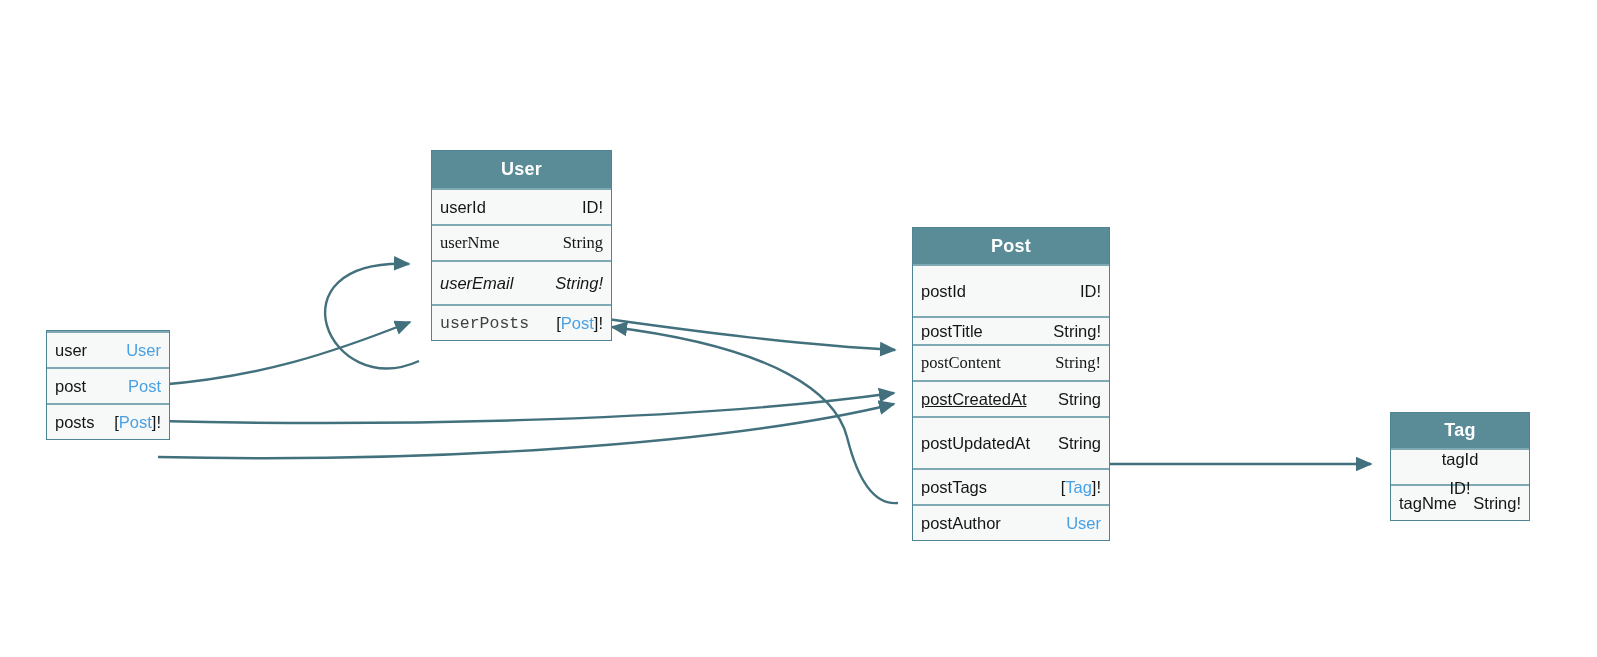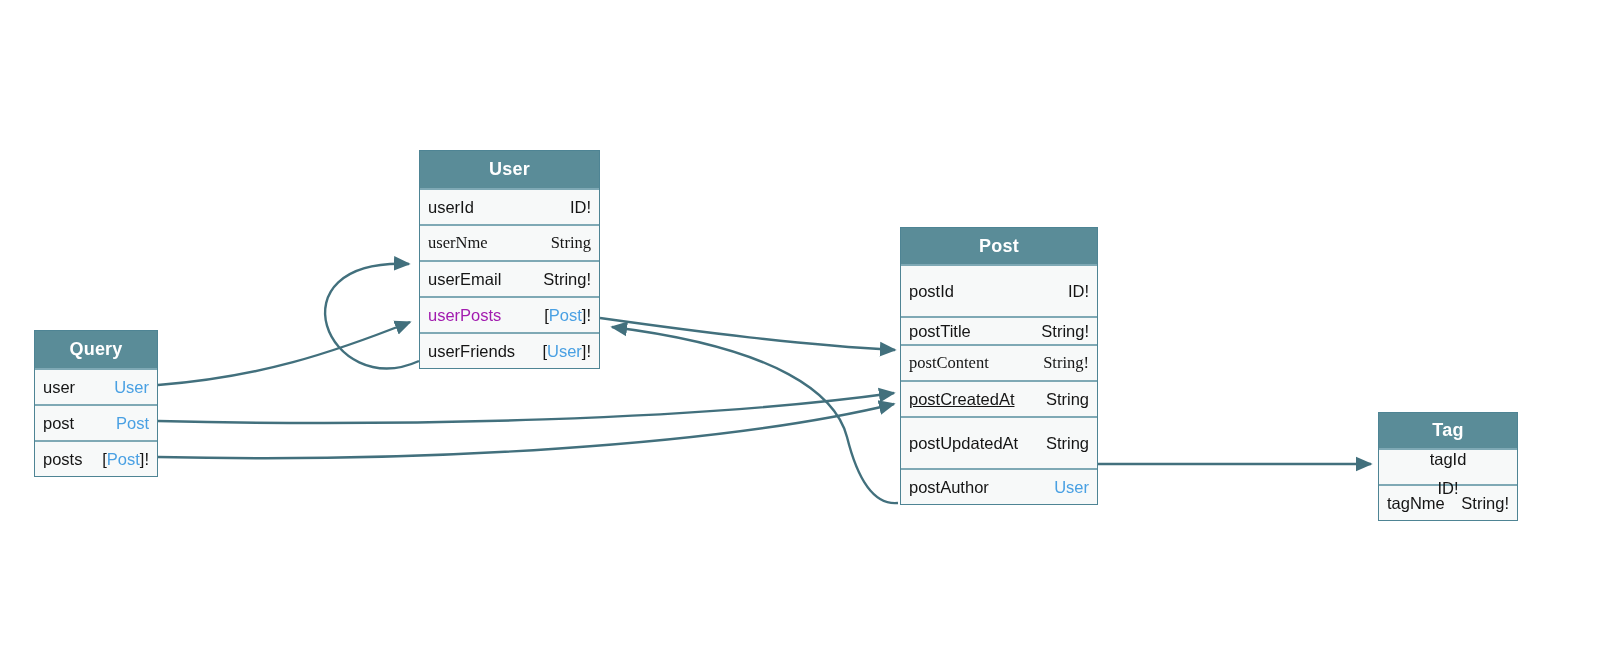--- a/index.html
+++ b/index.html
@@ -15,20 +15,21 @@
   }
   #edges {
     position: absolute;
     left: 0; top: 0;
     pointer-events: none;
   }
   .gql-table {
     position: absolute;
     border: 1px solid #4e8494;
     box-sizing: border-box;
+    margin-left: 12px;
   }
   .gql-header {
     display: flex;
     align-items: center;
     justify-content: center;
     font-weight: bold;
     font-size: 18px;
     letter-spacing: 0.2px;
   }
   .gql-row {
@@ -56,21 +57,20 @@
     </defs>
   <path d="M 158 385 C 260 377 332 353 410 322" fill="none" stroke="#42707d" stroke-width="2.4" marker-end="url(#arrowhead)"></path>
       <path d="M 158 421 C 400 427 700 420 894 393" fill="none" stroke="#42707d" stroke-width="2.4" marker-end="url(#arrowhead)"></path>
       <path d="M 158 457 C 420 463 720 446 894 404" fill="none" stroke="#42707d" stroke-width="2.4" marker-end="url(#arrowhead)"></path>
       <path d="M 600 318 C 700 332 800 345 895 350" fill="none" stroke="#42707d" stroke-width="2.4" marker-end="url(#arrowhead)"></path>
       <path d="M 419 361 C 328 402 268 258 409 264" fill="none" stroke="#42707d" stroke-width="2.4" marker-end="url(#arrowhead)"></path>
       <path d="M 898 503 C 868 506 854 465 847 437 C 836 395 780 348 612 327" fill="none" stroke="#42707d" stroke-width="2.4" marker-end="url(#arrowhead)"></path>
       <path d="M 1098 464 L 1371 464" fill="none" stroke="#42707d" stroke-width="2.4" marker-end="url(#arrowhead)"></path>
     </svg>
 <div class="gql-table" style="left: 34px; top: 330px; width: 124px; background: rgb(247, 249, 249); border-color: rgb(78, 132, 148);">
-      <div class="gql-header" style="height: 37px; background: rgb(90, 140, 152); color: rgb(255, 255, 255);">Query</div>
       <div class="gql-row" style="height: 36px; border-top-color: rgb(127, 169, 181);">
         <span class="f-name" style="color: rgb(21, 21, 21);">user</span>
         <span class="f-type"><span style="color: rgb(73, 160, 227);">User</span></span>
       </div>
       <div class="gql-row" style="height: 36px; border-top-color: rgb(127, 169, 181);">
         <span class="f-name" style="color: rgb(21, 21, 21);">post</span>
         <span class="f-type"><span style="color: rgb(73, 160, 227);">Post</span></span>
       </div>
       <div class="gql-row" style="height: 36px; border-top-color: rgb(127, 169, 181);">
         <span class="f-name" style="color: rgb(21, 21, 21);">posts</span>
@@ -80,31 +80,27 @@
     <div class="gql-table" style="left: 419px; top: 150px; width: 181px; background: rgb(247, 249, 249); border-color: rgb(78, 132, 148);">
       <div class="gql-header" style="height: 37px; background: rgb(90, 140, 152); color: rgb(255, 255, 255);">User</div>
       <div class="gql-row" style="height: 36px; border-top-color: rgb(127, 169, 181); gap: 44px;">
         <span class="f-name" style="color: rgb(21, 21, 21);">userId</span>
         <span class="f-type"><span style="color: rgb(21, 21, 21);">ID!</span></span>
       </div>
       <div class="gql-row" style="height: 36px; border-top-color: rgb(127, 169, 181); font-family: Liberation Serif, serif;">
         <span class="f-name" style="color: rgb(21, 21, 21);">userNme</span>
         <span class="f-type"><span style="color: rgb(21, 21, 21);">String</span></span>
       </div>
-      <div class="gql-row" style="height: 36px; border-top-color: rgb(127, 169, 181);">
+      <div class="gql-row" style="height: 44px; border-top-color: rgb(127, 169, 181); font-style: italic;">
         <span class="f-name" style="color: rgb(21, 21, 21);">userEmail</span>
         <span class="f-type"><span style="color: rgb(21, 21, 21);">String!</span></span>
       </div>
       <div class="gql-row" style="height: 36px; border-top-color: rgb(127, 169, 181);">
-        <span class="f-name" style="color: #a21caf;">userPosts</span>
+        <span class="f-name" style="color: #404040; font-family: Liberation Mono, monospace;">userPosts</span>
         <span class="f-type"><span style="color: rgb(21, 21, 21);">[</span><span style="color: rgb(73, 160, 227);">Post</span><span style="color: rgb(21, 21, 21);">]!</span></span>
-      </div>
-      <div class="gql-row" style="height: 36px; border-top-color: rgb(127, 169, 181);">
-        <span class="f-name" style="color: rgb(21, 21, 21);">userFriends</span>
-        <span class="f-type"><span style="color: rgb(21, 21, 21);">[</span><span style="color: rgb(73, 160, 227);">User</span><span style="color: rgb(21, 21, 21);">]!</span></span>
       </div>
     </div>
     <div class="gql-table" style="left: 900px; top: 227px; width: 198px; background: rgb(247, 249, 249); border-color: rgb(78, 132, 148);">
       <div class="gql-header" style="height: 36px; background: rgb(90, 140, 152); color: rgb(255, 255, 255);">Post</div>
       <div class="gql-row" style="height: 52px; border-top-color: rgb(127, 169, 181);">
         <span class="f-name" style="color: rgb(21, 21, 21);">postId</span>
         <span class="f-type"><span style="color: rgb(21, 21, 21);">ID!</span></span>
       </div>
       <div class="gql-row" style="height: 28px; border-top-color: rgb(127, 169, 181);">
         <span class="f-name" style="color: rgb(21, 21, 21);">postTitle</span>
@@ -116,20 +112,24 @@
       </div>
       <div class="gql-row" style="height: 36px; border-top-color: rgb(127, 169, 181);">
         <span class="f-name" style="color: rgb(21, 21, 21); text-decoration: underline;">postCreatedAt</span>
         <span class="f-type"><span style="color: rgb(21, 21, 21);">String</span></span>
       </div>
       <div class="gql-row" style="height: 52px; border-top-color: rgb(127, 169, 181);">
         <span class="f-name" style="color: rgb(21, 21, 21);">postUpdatedAt</span>
         <span class="f-type"><span style="color: rgb(21, 21, 21);">String</span></span>
       </div>
       <div class="gql-row" style="height: 36px; border-top-color: rgb(127, 169, 181);">
+        <span class="f-name" style="color: rgb(21, 21, 21);">postTags</span>
+        <span class="f-type"><span style="color: rgb(21, 21, 21);">[</span><span style="color: rgb(73, 160, 227);">Tag</span><span style="color: rgb(21, 21, 21);">]!</span></span>
+      </div>
+      <div class="gql-row" style="height: 36px; border-top-color: rgb(127, 169, 181);">
         <span class="f-name" style="color: rgb(21, 21, 21);">postAuthor</span>
         <span class="f-type"><span style="color: rgb(73, 160, 227);">User</span></span>
       </div>
     </div>
     <div class="gql-table" style="left: 1378px; top: 412px; width: 140px; background: rgb(247, 249, 249); border-color: rgb(78, 132, 148);">
       <div class="gql-header" style="height: 35px; background: rgb(90, 140, 152); color: rgb(255, 255, 255);">Tag</div>
       <div class="gql-row" style="height: 36px; border-top-color: rgb(127, 169, 181); flex-direction: column;">
         <span class="f-name" style="color: rgb(21, 21, 21);">tagId</span>
         <span class="f-type"><span style="color: rgb(21, 21, 21);">ID!</span></span>
       </div>

